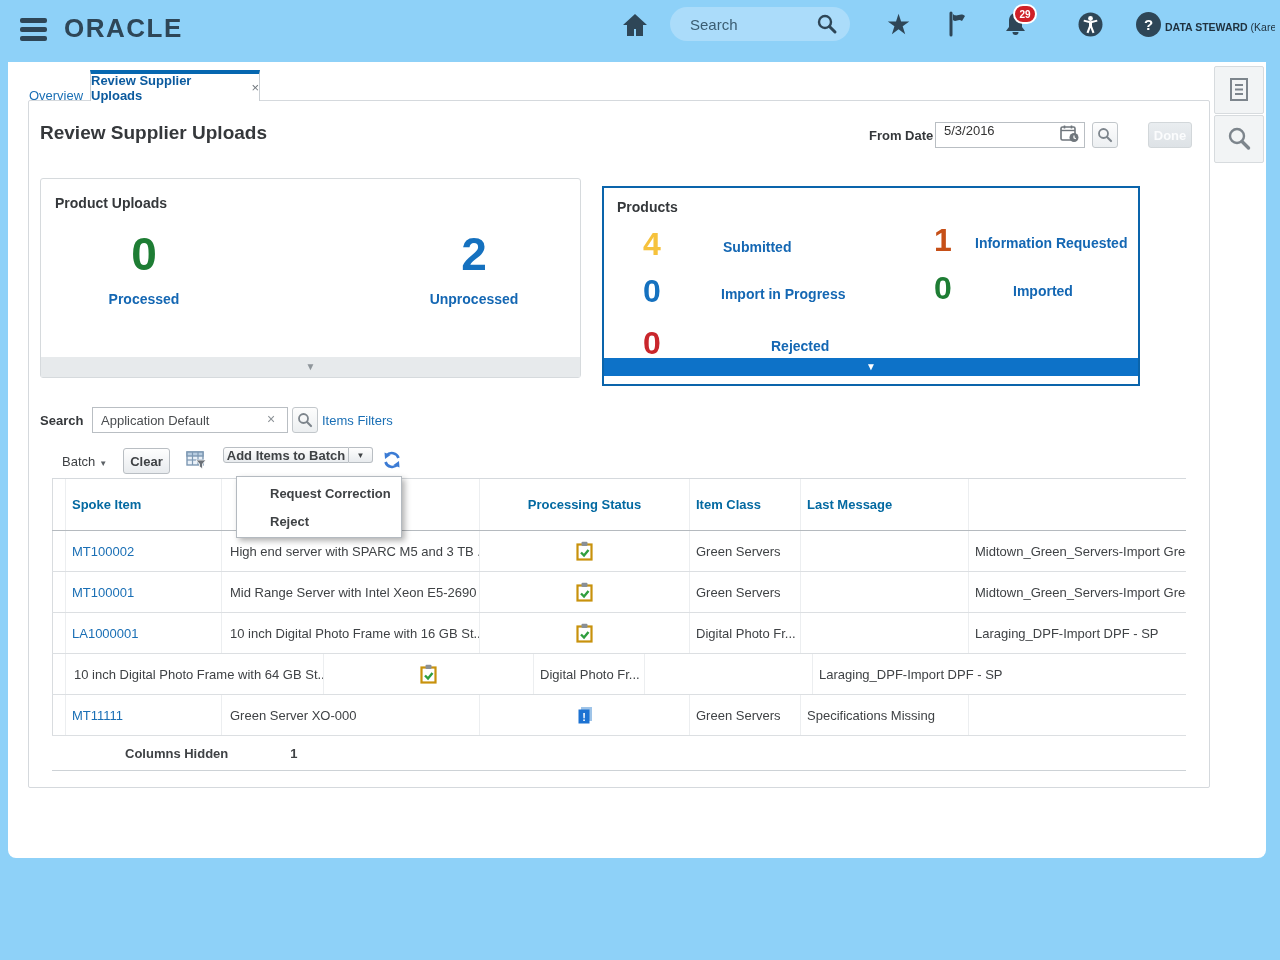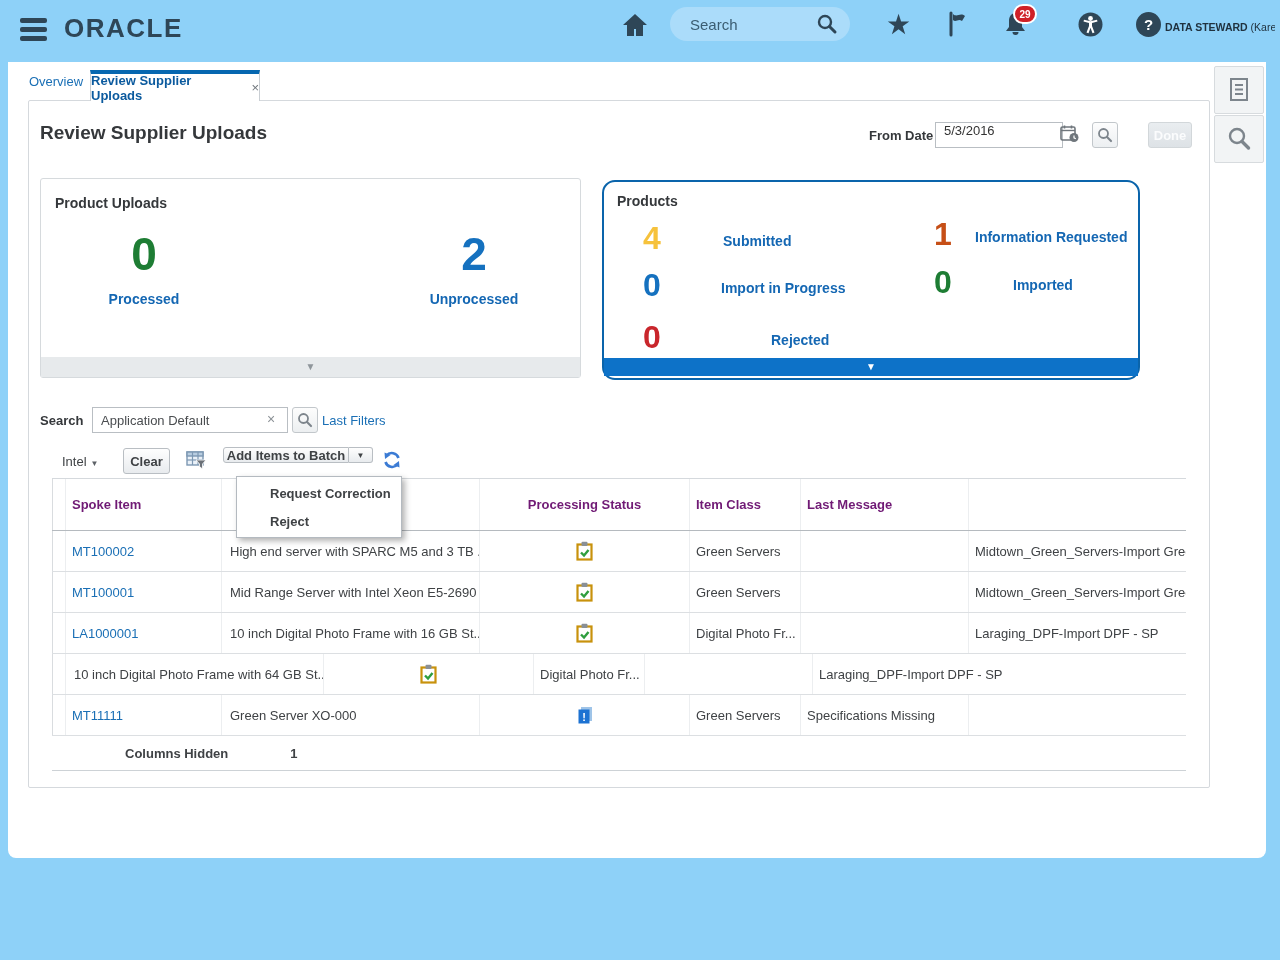--- a/index.html
+++ b/index.html
@@ -32,55 +32,55 @@
   .helpcircle { left:1136px; top:12px; width:25px; height:25px; border-radius:50%;
     background:#2e4657; color:#fff; font-weight:bold; font-size:15px;
     display:flex; align-items:center; justify-content:center; }
   .userlabel { left:1165px; top:21px; font-size:10.5px; color:#20323f; white-space:nowrap; width:110px; overflow:hidden; }
   .userlabel b { font-weight:bold; }
 
   
   .sheet { left:8px; top:62px; width:1258px; height:796px; background:#fff; border-radius:0 0 8px 8px; }
 
   
-  .tab-overview { left:22px; top:66px; width:68px; height:30px; font-size:13px; color:#1a6fb5;
+  .tab-overview { left:22px; top:80px; width:68px; height:30px; font-size:13px; color:#1a6fb5;
     display:flex; align-items:center; justify-content:center; cursor:pointer; }
   .tab-active {
     left:90px; top:70px; width:170px; height:31px; background:#fff;
     border-top:4px solid #0667b0; border-left:1px solid #c9ced3; border-right:1px solid #c9ced3;
     display:flex; align-items:center; justify-content:center; gap:8px;
     font-size:13px; font-weight:bold; color:#0b5a9e; z-index:2;
   }
   .tab-active .close { color:#6f767c; font-weight:normal; font-size:13px; cursor:pointer; }
 
   
   .panel { left:28px; top:100px; width:1182px; height:688px; background:#fff;
     border:1px solid #d5d9dd; border-radius:2px; }
 
   .page-title { left:40px; top:122px; font-size:19px; font-weight:bold; color:#35383b; }
 
   .fromdate-label { left:869px; top:128px; font-size:13px; font-weight:bold; color:#35383b; }
-  .date-input { left:935px; top:122px; width:128px; height:26px; border:1px solid #b9bec3;
+  .date-input { left:935px; top:122px; width:150px; height:26px; border:1px solid #b9bec3;
     font-size:13px; color:#333; padding:0 26px 9px 8px; font-family:inherit; }
   .cal-btn { left:1060px; top:125px; width:22px; height:20px; background:transparent; border:none; cursor:pointer; }
   .sq-btn { width:26px; height:26px; background:linear-gradient(#fdfdfd,#eceff1); border:1px solid #c2c7cb;
     border-radius:3px; display:flex; align-items:center; justify-content:center; cursor:pointer; }
   .find-btn { left:1092px; top:122px; }
   .done-btn { left:1148px; top:122px; width:44px; height:26px; border:1px solid #d2d7da; border-radius:3px;
     background:linear-gradient(#e9edf0,#dde2e6); color:#fbfcfd; font-weight:bold; font-size:13px; }
 
   
   .card1 { left:40px; top:178px; width:541px; height:200px; border:1px solid #d6dadd; border-radius:3px; background:#fff; }
   .card-title { font-size:14px; font-weight:bold; color:#35383b; }
   .bignum { font-size:46px; font-weight:bold; text-align:center; width:90px; }
   .tile-label { font-size:14px; font-weight:bold; color:#1467b3; text-align:center; cursor:pointer; }
   .card1-bar { left:41px; top:357px; width:539px; height:20px; background:#e7eaec; text-align:center;
     color:#8f969b; font-size:10px; line-height:20px; cursor:pointer; }
 
-  .card2 { left:602px; top:180px; width:538px; height:200px; border:2px solid #0a64ab; border-radius:13px; background:#fff; }
+  .card2 { left:602px; top:186px; width:538px; height:200px; border:2px solid #0a64ab; border-radius:0; background:#fff; }
   .mednum { font-size:32px; font-weight:bold; text-align:center; width:44px; }
   .plabel { font-size:14px; font-weight:bold; color:#1467b3; cursor:pointer; }
   .card2-bar { left:604px; top:358px; width:534px; height:18px; background:#0d72c8; text-align:center;
     color:#fff; font-size:10px; line-height:18px; cursor:pointer; }
 
   
   .search-label { left:40px; top:413px; font-size:13px; font-weight:bold; color:#35383b; }
   .search-input { left:92px; top:407px; width:196px; height:26px; border:1px solid #b9bec3;
     font-size:13px; color:#4a4d50; padding:0 26px 0 8px; font-family:inherit; }
   .clear-x { left:267px; top:411px; color:#8b9196; font-size:14px; cursor:pointer; }
@@ -110,21 +110,21 @@
   .trow > div { border-right:1px solid #eceef0; overflow:hidden; white-space:nowrap; display:flex; align-items:center; }
   .trow > div:first-child { border-left:1px solid #d9dcdf; }
   .c0 { width:14px; }
   .c1 { width:156px; padding-left:6px; }
   .c2 { width:258px; padding-left:8px; }
   .c3 { width:210px; justify-content:center; }
   .c4 { width:111px; padding-left:6px; }
   .c5 { width:168px; padding-left:6px; }
   .c6 { width:217px; padding-left:6px; border-right:none !important; }
   .thead { height:53px; border-top:1px solid #d5d9dd; border-bottom:1px solid #b5babf;
-    font-size:13px; font-weight:bold; color:#701a75; }
+    font-size:13px; font-weight:bold; color:#0369a1; }
   .tbody-row { height:41px; border-bottom:1px solid #dcdfe2; font-size:13px; color:#3f4245; }
   .rowlink { color:#1a6fb5; cursor:pointer; }
   .tfoot { height:34px; font-size:13px; }
   .tfoot .lbl { font-weight:bold; margin-left:73px; }
   .tfoot .val { font-weight:bold; margin-left:62px; }
   .endrule { left:52px; top:770px; width:1134px; height:1px; background:#cdd2d6; }
 
   
   .stripbtn { left:1214px; width:50px; height:48px; background:#f2f4f5; border:1px solid #d7dbde;
     border-radius:2px; display:flex; align-items:center; justify-content:center; cursor:pointer; }
@@ -253,23 +253,23 @@
 
 <div class="abs search-label">Search</div>
 <input class="abs search-input" value="Application Default" style="">
 <div class="abs clear-x">×</div>
 <div class="abs sq-btn search-btn">
   <svg width="16" height="16" viewBox="0 0 16 16">
       <circle cx="6.5" cy="6.5" r="4.5" fill="none" stroke="#7d858c" stroke-width="1.8"></circle>
       <line x1="10" y1="10" x2="14" y2="14" stroke="#7d858c" stroke-width="2.2" stroke-linecap="round"></line>
     </svg>
 </div>
-<div class="abs show-filters">Last Filters</div>
-
-<div class="abs view-menu"><span>Intel</span><span class="arr">▼</span></div>
+<div class="abs show-filters">Items Filters</div>
+
+<div class="abs view-menu"><span>Batch</span><span class="arr">▼</span></div>
 <button class="abs btn clear-btn">Clear</button>
 <div class="abs qbe">
   <svg width="21" height="19" viewBox="0 0 21 19">
       <rect x="1" y="1" width="16" height="13" fill="#eaf1f8" stroke="#7d98b3" stroke-width="1.4"></rect>
       <rect x="1" y="1" width="16" height="4" fill="#b8cde0" stroke="#7d98b3" stroke-width="1.4"></rect>
       <line x1="6.5" y1="1" x2="6.5" y2="14" stroke="#7d98b3" stroke-width="1.2"></line>
       <line x1="12" y1="1" x2="12" y2="14" stroke="#7d98b3" stroke-width="1.2"></line>
       <line x1="1" y1="9" x2="17" y2="9" stroke="#7d98b3" stroke-width="1.2"></line>
       <path d="M10 9 L20 9 L16.5 13 L16.5 18 L13.5 15.5 L13.5 13 Z" fill="#6b7077" stroke="#fff" stroke-width="0.8"></path>
     </svg>

